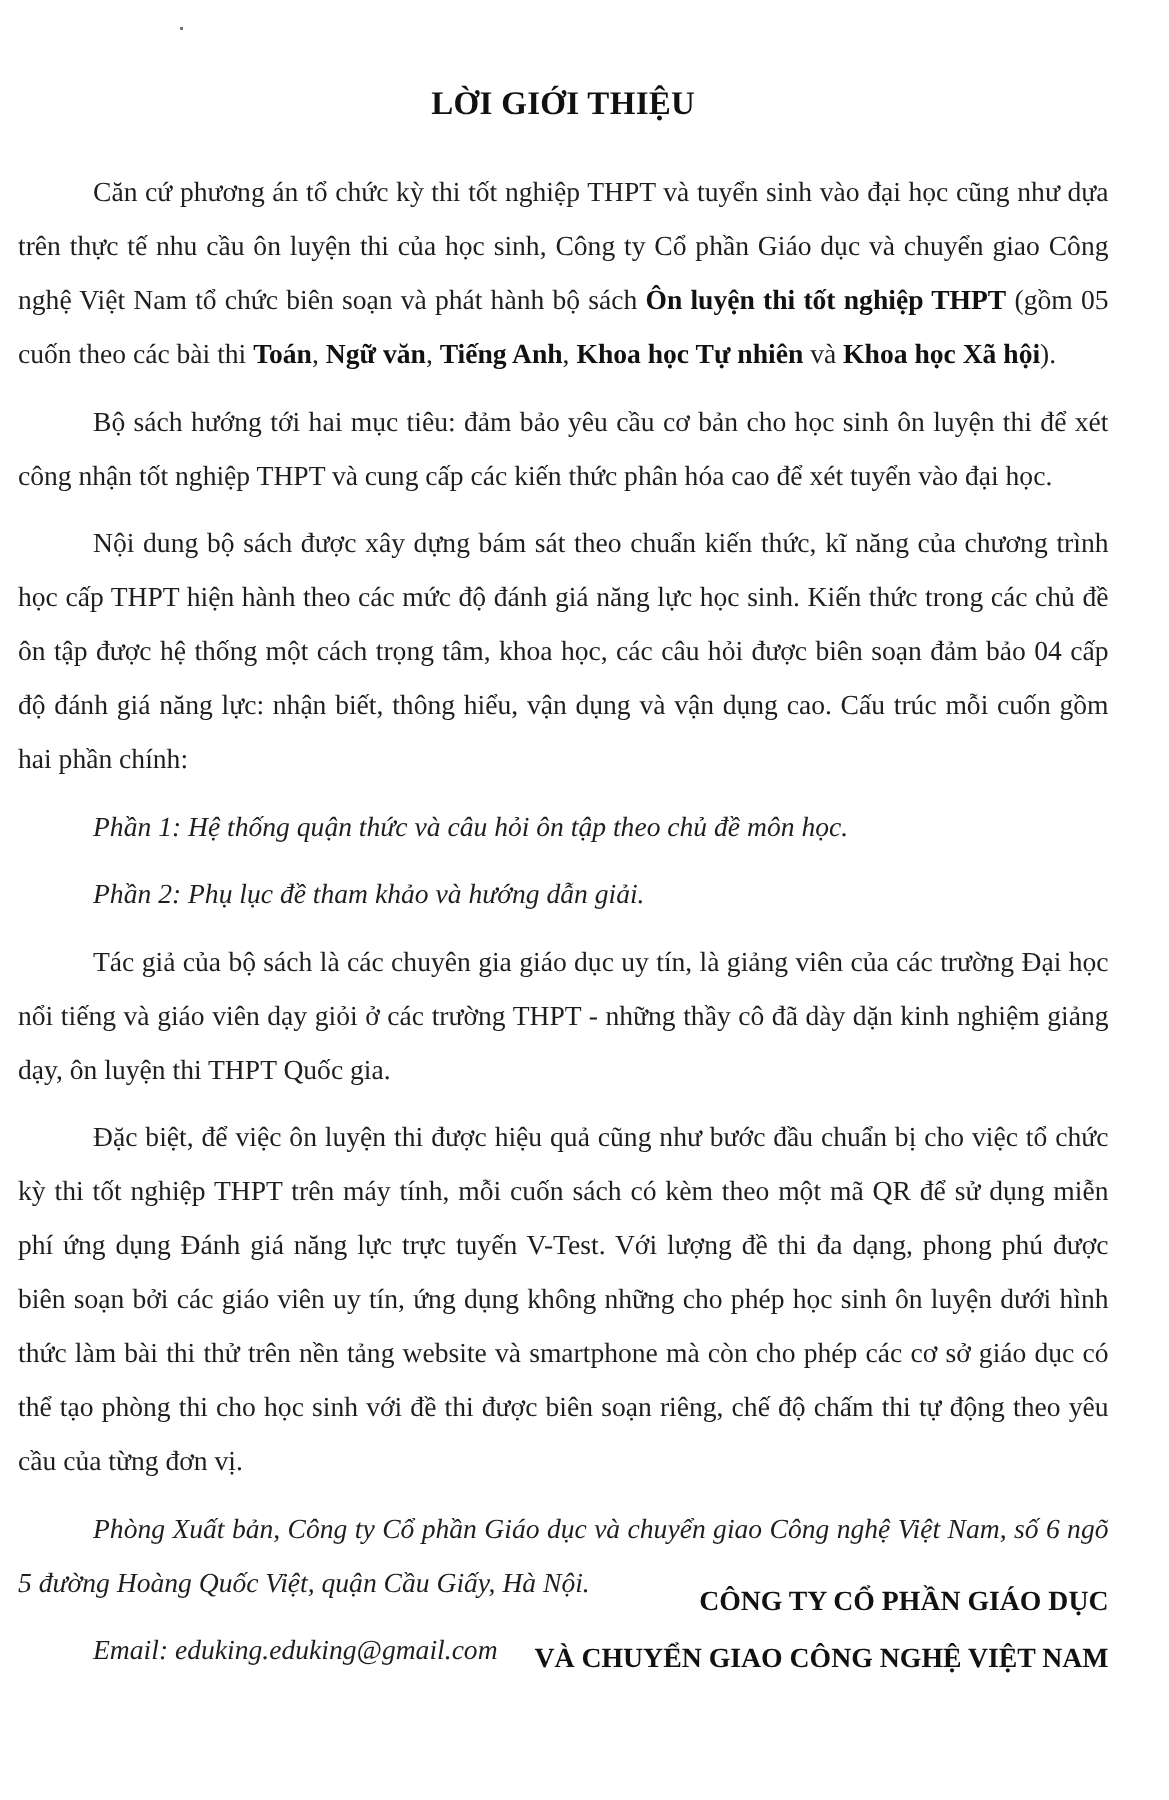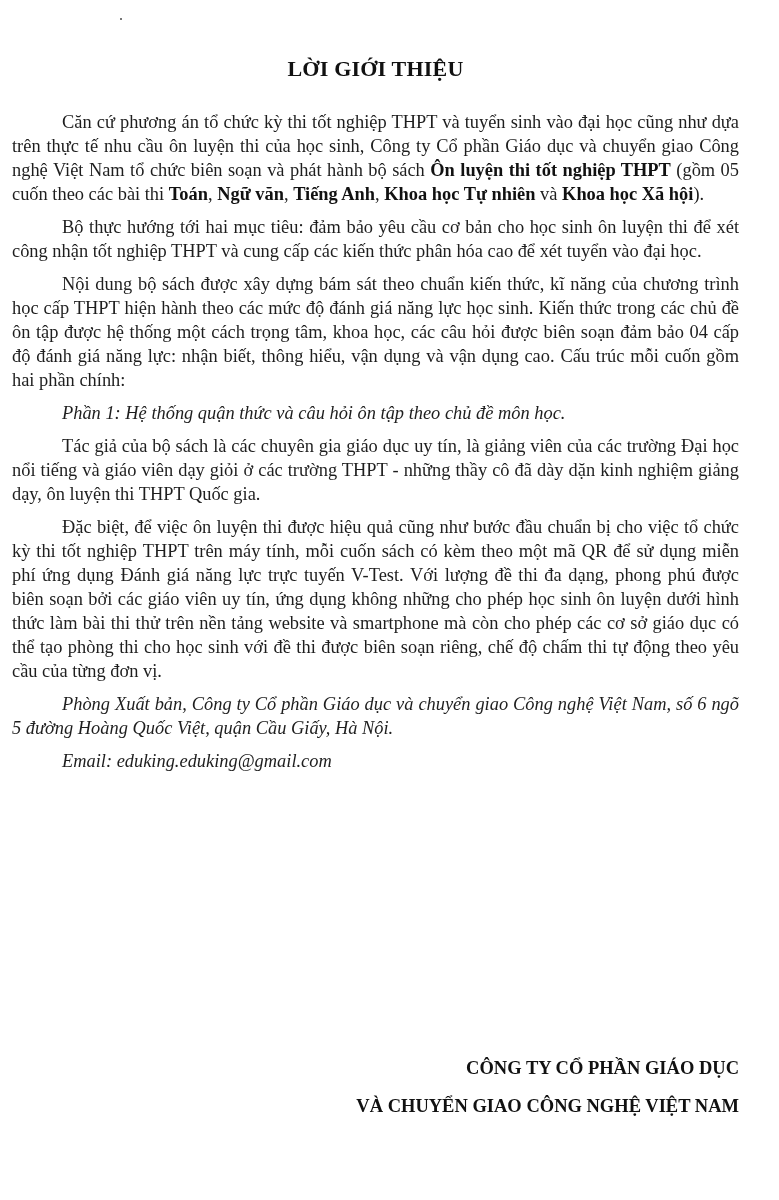--- a/index.html
+++ b/index.html
@@ -40,21 +40,21 @@
       font-size: 22px;
       letter-spacing: 0.2px;
       color: #111;
     }
     .body-text {
       position: absolute;
       top: 110px;
       left: 0;
       width: 727px;
       font-size: 18.4px;
-      line-height: 24px;
+      line-height: 36px;
       text-align: justify;
     }
     .body-text p {
       margin: 0 0 9px 0;
       text-indent: 50px;
     }
     .body-text p.italic-line {
       font-style: italic;
       margin-bottom: 9px;
     }
@@ -81,26 +81,27 @@
 <body>
 
 <div class="page">
   <div class="dot"></div>
 
   <div class="title">LỜI GIỚI THIỆU</div>
 
   <div class="body-text">
     <p><span>Căn cứ phương án tổ chức kỳ thi tốt nghiệp THPT và tuyển sinh vào đại học cũng như dựa trên thực tế nhu cầu ôn luyện thi của học sinh, Công ty Cổ phần Giáo dục và chuyển giao Công nghệ Việt Nam tổ chức biên soạn và phát hành bộ sách </span><b>Ôn luyện thi tốt nghiệp THPT</b><span> (gồm 05 cuốn theo các bài thi </span><b>Toán</b><span>, </span><b>Ngữ văn</b><span>, </span><b>Tiếng Anh</b><span>, </span><b>Khoa học Tự nhiên</b><span> và </span><b>Khoa học Xã hội</b><span>).</span></p>
 
-    <p>Bộ thực hướng tới hai mục tiêu: đảm bảo yêu cầu cơ bản cho học sinh ôn luyện thi để xét công nhận tốt nghiệp THPT và cung cấp các kiến thức phân hóa cao để xét tuyển vào đại học.</p>
+    <p>Bộ sách hướng tới hai mục tiêu: đảm bảo yêu cầu cơ bản cho học sinh ôn luyện thi để xét công nhận tốt nghiệp THPT và cung cấp các kiến thức phân hóa cao để xét tuyển vào đại học.</p>
 
     <p>Nội dung bộ sách được xây dựng bám sát theo chuẩn kiến thức, kĩ năng của chương trình học cấp THPT hiện hành theo các mức độ đánh giá năng lực học sinh. Kiến thức trong các chủ đề ôn tập được hệ thống một cách trọng tâm, khoa học, các câu hỏi được biên soạn đảm bảo 04 cấp độ đánh giá năng lực: nhận biết, thông hiểu, vận dụng và vận dụng cao. Cấu trúc mỗi cuốn gồm hai phần chính:</p>
 
     <p class="italic-line">Phần 1: Hệ thống quận thức và câu hỏi ôn tập theo chủ đề môn học.</p>
 
+    <p class="italic-line">Phần 2: Phụ lục đề tham khảo và hướng dẫn giải.</p>
 
     <p>Tác giả của bộ sách là các chuyên gia giáo dục uy tín, là giảng viên của các trường Đại học nổi tiếng và giáo viên dạy giỏi ở các trường THPT - những thầy cô đã dày dặn kinh nghiệm giảng dạy, ôn luyện thi THPT Quốc gia.</p>
 
     <p>Đặc biệt, để việc ôn luyện thi được hiệu quả cũng như bước đầu chuẩn bị cho việc tổ chức kỳ thi tốt nghiệp THPT trên máy tính, mỗi cuốn sách có kèm theo một mã QR để sử dụng miễn phí ứng dụng Đánh giá năng lực trực tuyến V-Test. Với lượng đề thi đa dạng, phong phú được biên soạn bởi các giáo viên uy tín, ứng dụng không những cho phép học sinh ôn luyện dưới hình thức làm bài thi thử trên nền tảng website và smartphone mà còn cho phép các cơ sở giáo dục có thể tạo phòng thi cho học sinh với đề thi được biên soạn riêng, chế độ chấm thi tự động theo yêu cầu của từng đơn vị.</p>
 
 
     <p class="addr">Phòng Xuất bản, Công ty Cổ phần Giáo dục và chuyển giao Công nghệ Việt Nam, số 6 ngõ 5 đường Hoàng Quốc Việt, quận Cầu Giấy, Hà Nội.</p>
 
     <p class="addr">Email: eduking.eduking@gmail.com</p>
   </div>

